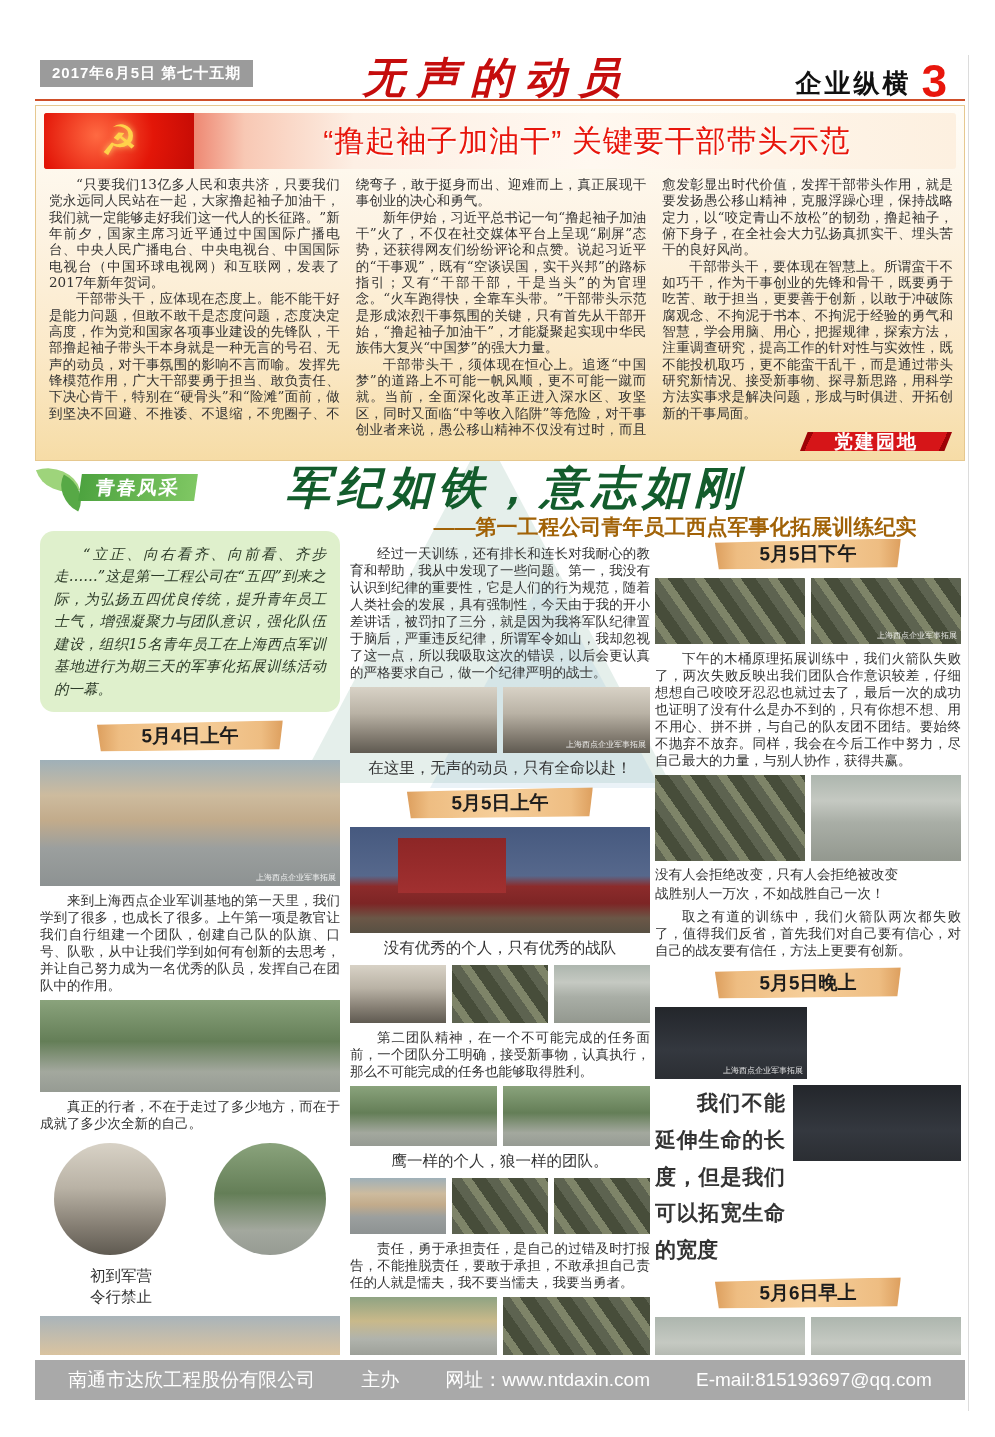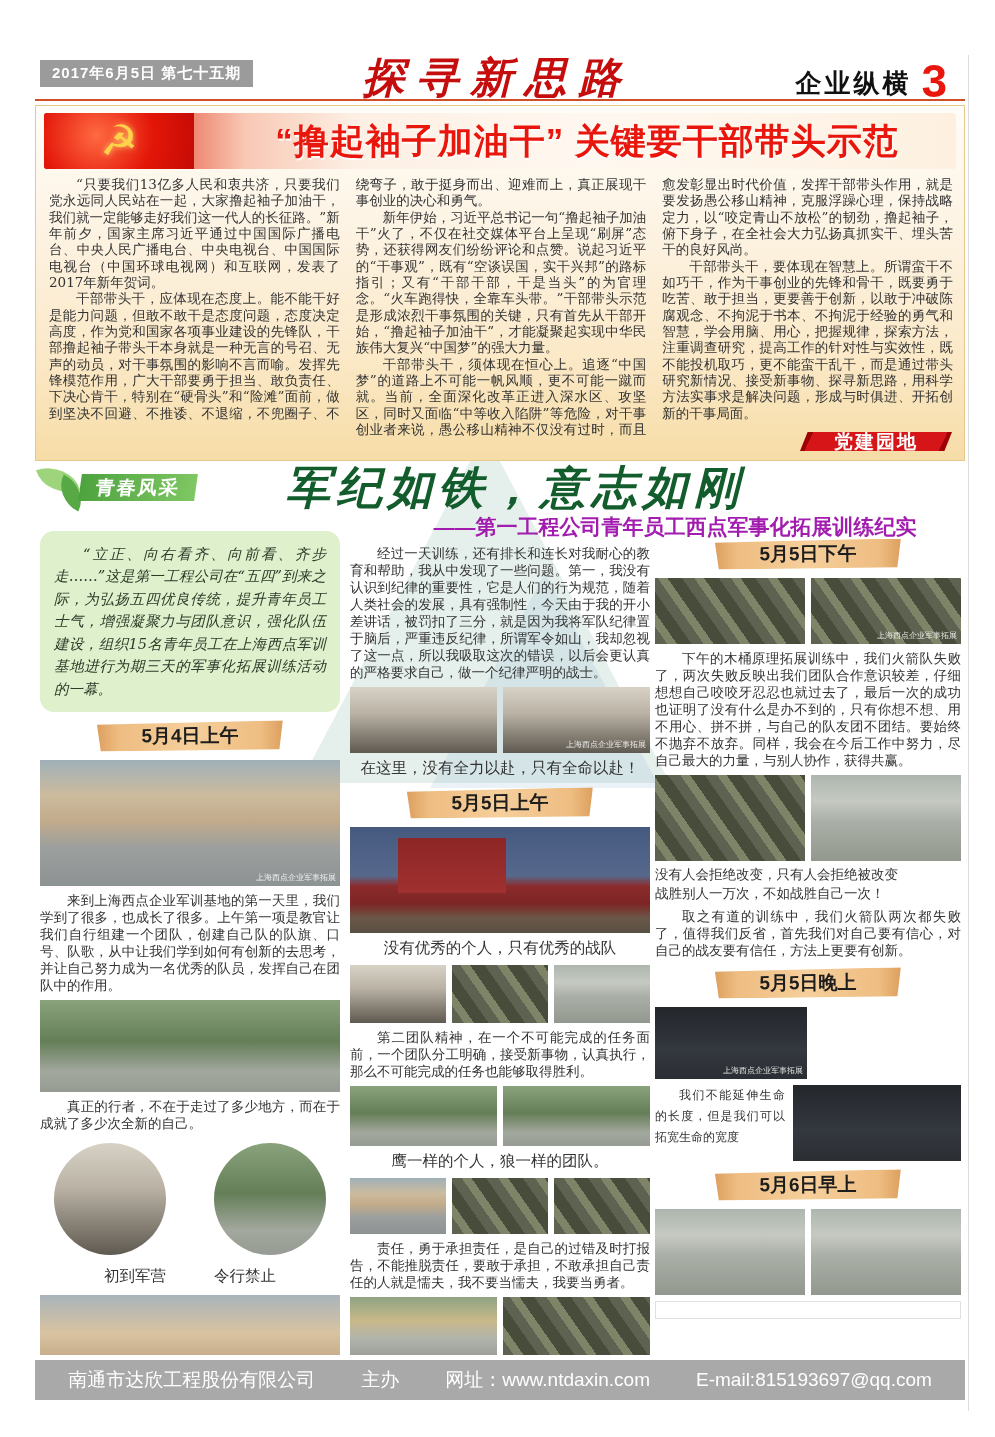--- a/index.html
+++ b/index.html
@@ -24,21 +24,21 @@
   #main-box{left:35px;top:105px;width:930px;height:356px;border:1px solid #e6c88f;
     background:linear-gradient(180deg,#fffdf8 0%,#fdf3e3 35%,#fbe9c8 70%,#f6dca6 100%);
     box-sizing:border-box;}
   #main-banner{position:absolute;left:8px;top:7px;width:912px;height:56px;display:flex;
     background:linear-gradient(90deg,#e03a1e 0%,#e8604a 13%,#f8c8b4 22%,#fdefe4 34%,#fff8f0 60%,#fdf0e0 100%);
     border-radius:3px;overflow:hidden;}
   #emblem{width:150px;height:56px;display:flex;align-items:center;justify-content:center;
     background:radial-gradient(circle at 35% 40%,#ff6a42 0%,#e31608 55%,#c40b05 100%);}
   #emblem .glyph{color:#ffd24a;font-size:42px;line-height:1;text-shadow:0 0 6px rgba(255,230,120,.9);}
   #main-headline{flex:1;display:flex;align-items:center;justify-content:center;
-    font-family:"Liberation Sans",sans-serif;font-weight:700;font-size:35px;color:#e8160c;
+    font-family:"Liberation Sans",sans-serif;font-weight:400;font-size:30px;color:#e8160c;
     letter-spacing:1px;text-shadow:1px 2px 0 rgba(255,255,255,.85);white-space:nowrap;margin-left:24px;}
   #main-text{position:absolute;left:13px;top:70px;width:904px;height:276px;
     column-count:3;column-gap:16px;overflow:hidden;}
   #main-text p{margin:0;text-indent:2em;text-align:justify;font-size:13.5px;line-height:1.21;}
   #party-badge{position:absolute;right:12px;bottom:9px;width:152px;height:19px;
     display:flex;align-items:center;justify-content:center;color:#fff;
     font-family:"Liberation Sans",sans-serif;font-weight:bold;font-size:19px;letter-spacing:2px;
     background:linear-gradient(115deg,#9e0206 0 12px,#d61518 12px calc(100% - 12px),#9e0206 calc(100% - 12px));
     clip-path:polygon(5% 0,100% 0,95% 100%,0 100%);}
 
@@ -46,21 +46,21 @@
   #youth-badge{left:40px;top:468px;width:190px;height:42px;}
   .leaf{position:absolute;border-radius:0 100% 0 100%;}
   .leaf.l1{left:0;top:-4px;width:36px;height:32px;background:#9ed47b;transform:rotate(-18deg);}
   .leaf.l2{left:16px;top:12px;width:30px;height:26px;background:#57a946;transform:rotate(28deg);}
   #youth-label{position:absolute;left:40px;top:6px;height:27px;line-height:27px;padding:0 16px;
     background:linear-gradient(90deg,#4da33f,#7fc763);color:#fff;
     font-family:"Liberation Sans",sans-serif;font-weight:bold;font-size:19px;
     transform:skewX(-8deg);letter-spacing:2px;}
   #feat-headline{left:230px;top:458px;width:570px;text-align:center;color:#135c2c;
     font-size:45px;font-weight:900;font-style:italic;letter-spacing:6px;}
-  #feat-subtitle{left:400px;top:513px;width:550px;text-align:center;color:#a21caf;
+  #feat-subtitle{left:400px;top:513px;width:550px;text-align:center;color:#a16207;
     font-family:"Liberation Sans",sans-serif;font-weight:bold;font-size:21px;}
 
   
   .tri{position:absolute;width:0;height:0;border-style:solid;border-color:transparent;}
   #tri1{left:300px;top:430px;border-left-width:185px;border-right-width:185px;
     border-bottom:350px solid rgba(173,205,194,.32);}
   #tri2{left:430px;top:570px;border-left-width:115px;border-right-width:115px;
     border-bottom:215px solid rgba(160,195,220,.22);}
   #edge-line{right:26px;top:55px;height:1356px;width:1px;background:#dcdcdc;}
 
@@ -92,40 +92,40 @@
   .pal-indoor{background:linear-gradient(180deg,#d8d2c6 0%,#b9b2a5 40%,#847d72 75%,#5f5a51 100%);}
   .pal-camo{background:repeating-linear-gradient(55deg,#5d6350 0 10px,#7e8468 10px 18px,#474d3a 18px 30px);}
   .pal-ceremony{background:linear-gradient(180deg,#46597f 0%,#56688c 46%,#8c2b2b 56%,#7d2525 72%,#6b5747 86%,#585043 100%);}
   .pal-ceremony::before{content:"";position:absolute;left:16%;top:10%;width:36%;height:52%;
     background:linear-gradient(180deg,#8d2626,#a13030);}
   .pal-night{background:linear-gradient(180deg,#23262b 0%,#34383f 60%,#2b2e33 100%);}
   .pal-plaza{background:linear-gradient(180deg,#adb6ae 0%,#c5c9c2 30%,#a9aea6 55%,#93988f 100%);}
   .pal-tent{background:linear-gradient(180deg,#8fa383 0%,#c9b98a 40%,#b0b3ac 70%,#9b9e97 100%);}
   .circle-row{display:flex;justify-content:space-between;padding:0 14px;margin-top:6px;}
   .circ{width:112px;height:112px;border-radius:50%;overflow:hidden;position:relative;}
-  .cap-row{display:flex;justify-content:center;padding:0 26px;margin:6px 0 8px;}
+  .cap-row{display:flex;justify-content:flex-start;padding:0 26px;margin:6px 0 8px;flex-direction:column;}
   .cap-row .cap{width:110px;margin:0;}
 
   .media-row{display:flex;gap:8px;margin:6px 0;align-items:flex-start;}
   .qtext{font-size:17px;line-height:1.75;text-align:justify;text-indent:2em;color:#333;}
 
   #wp-box{border:1px solid #e0e0e0;background:#fff;padding:8px 10px;margin-top:6px;}
 
   
   #footer{left:35px;top:1360px;width:930px;height:40px;background:#a9a9a9;color:#fff;
     font-family:"Liberation Sans",sans-serif;font-size:19px;display:flex;align-items:center;
     justify-content:center;gap:46px;white-space:nowrap;}
 </style>
 </head>
 <body>
 
 <div id="page">
 
   <div class="abs" id="hdr-date">2017年6月5日 第七十五期</div>
-  <div class="abs" id="masthead">探寻新思路</div>
+  <div class="abs" id="masthead">无声的动员</div>
   <div class="abs" id="hdr-right">
     <span id="hdr-section">企业纵横</span>
     <span id="hdr-page">3</span>
   </div>
   <div class="abs" id="hdr-line"></div>
 
   <div class="tri" id="tri1"></div>
   <div class="tri" id="tri2"></div>
   <div class="abs" id="edge-line"></div>
 
@@ -176,21 +176,21 @@
   </div>
 
   <div class="col" id="col-mid">
     <p class="p" style="margin-top:8px;">经过一天训练，还有排长和连长对我耐心的教育和帮助，我从中发现了一些问题。第一，我没有认识到纪律的重要性，它是人们的行为规范，随着人类社会的发展，具有强制性，今天由于我的开小差讲话，被罚扣了三分，就是因为我将军队纪律置于脑后，严重违反纪律，所谓军令如山，我却忽视了这一点，所以我吸取这次的错误，以后会更认真的严格要求自己，做一个纪律严明的战士。</p>
     <div class="row">
       <div class="ph pal-indoor" style="height:66px;"></div>
       <div class="ph pal-indoor" style="height:66px;">
         <span class="wm">上海西点企业军事拓展</span>
       </div>
     </div>
-    <div class="cap">在这里，没有全力以赴，只有全命以赴！</div>
+    <div class="cap">在这里，无声的动员，只有全命以赴！</div>
     <div class="ribbon">5月5日上午</div>
     <div class="ph pal-ceremony" style="height:106px;"></div>
     <div class="cap">没有优秀的个人，只有优秀的战队</div>
     <div class="row">
       <div class="ph pal-indoor" style="height:58px;"></div>
       <div class="ph pal-camo" style="height:58px;"></div>
       <div class="ph pal-plaza" style="height:58px;"></div>
     </div>
     <p class="p">第二团队精神，在一个不可能完成的任务面前，一个团队分工明确，接受新事物，认真执行，那么不可能完成的任务也能够取得胜利。</p>
     <div class="row">
@@ -226,21 +226,21 @@
     <div class="line">没有人会拒绝改变，只有人会拒绝被改变</div>
     <div class="line">战胜别人一万次，不如战胜自己一次！</div>
     <p class="p">取之有道的训练中，我们火箭队两次都失败了，值得我们反省，首先我们对自己要有信心，对自己的战友要有信任，方法上更要有创新。</p>
     <div class="ribbon">5月5日晚上</div>
     <div class="media-row">
       <div class="ph pal-night" style="width:152px;height:72px;flex:none;margin:0;">
         <span class="wm">上海西点企业军事拓展</span>
       </div>
     </div>
     <div class="media-row">
-      <div class="qtext" style="font-size:12px;">我们不能延伸生命的长度，但是我们可以拓宽生命的宽度</div>
+      <div class="qtext" style="font-size:21px;font-weight:bold;">我们不能延伸生命的长度，但是我们可以拓宽生命的宽度</div>
       <div class="ph pal-night" style="width:168px;height:76px;flex:none;margin:0;"></div>
     </div>
     <div class="ribbon">5月6日早上</div>
     <div class="row">
       <div class="ph pal-plaza" style="height:86px;"></div>
       <div class="ph pal-plaza" style="height:86px;"></div>
     </div>
     <div id="wp-box">
       
       

